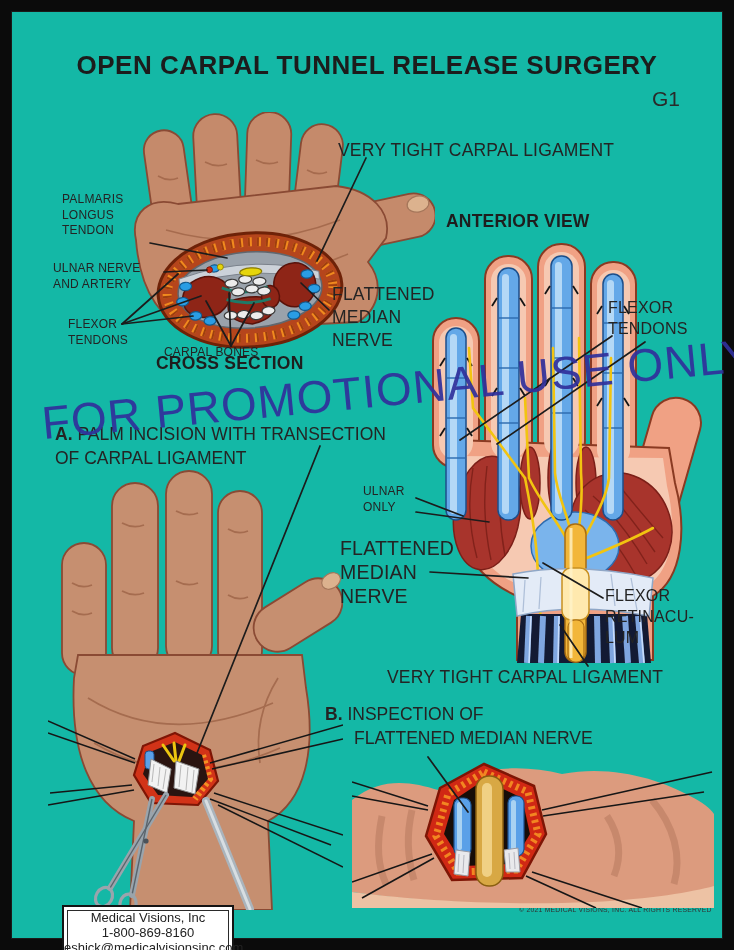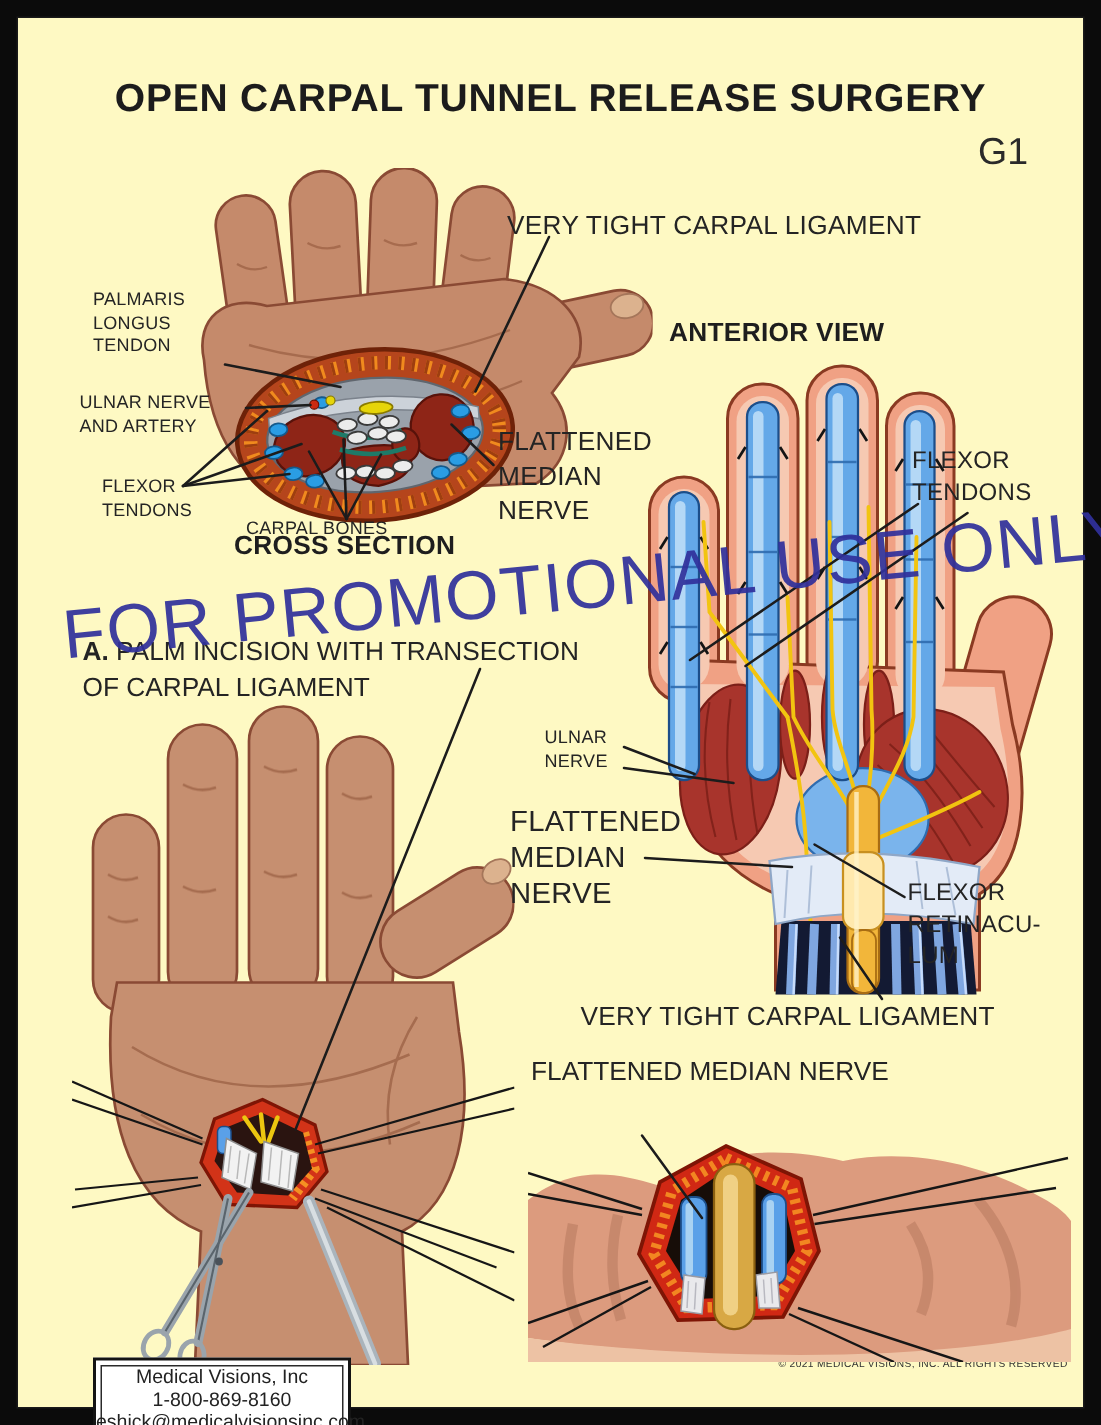--- a/index.html
+++ b/index.html
@@ -1,32 +1,32 @@
 <!DOCTYPE html>
 <html><head>
 <meta charset="utf-8">
 <style>
   html,body{margin:0;padding:0;background:#ffffff;}
   .page{
-    position:relative;width:734px;height:950px;background:#fef9c3;
+    position:relative;width:734px;height:950px;background:#14b8a6;
     overflow:hidden;box-shadow:inset 0 0 0 11px #0b0b0b, inset 0 0 0 12px #1a1a1a;
     font-family:"Liberation Sans", sans-serif;
   }
   .abs{position:absolute;}
   .lbl{
     position:absolute;font-size:12px;line-height:1.3;color:#242424;
     white-space:pre-line;letter-spacing:0.2px;
   }
   .nowrap{white-space:nowrap;}
   .bold{font-weight:bold;}
   .title{
     position:absolute;left:0;right:0;top:50px;text-align:center;
     font-size:26px;font-weight:bold;color:#1c1c1c;letter-spacing:0.5px;
   }
-  .figcode{position:absolute;left:652px;top:87px;font-size:25px;color:#2a2a2a;}
+  .figcode{position:absolute;left:652px;top:87px;font-size:21px;color:#2a2a2a;}
   .heading{font-weight:bold;font-size:17.5px;color:#1e1e1e;}
   .sectionhead{position:absolute;font-size:17.5px;color:#242424;line-height:1.35;}
   .sectionhead .ind{}
   .sectionhead .ind-b{margin-left:29px;}
   .watermark{
     position:absolute;left:42px;top:396px;width:660px;
     font-size:46px;color:#31319b;opacity:0.93;white-space:nowrap;
     letter-spacing:1px;transform:rotate(-5.5deg);transform-origin:left center;
     pointer-events:none;z-index:40;
   }
@@ -370,34 +370,35 @@
   <div class="lbl lblz nowrap" style="left:164px;top:345px;">CARPAL BONES</div>
   <div class="lbl lblz heading nowrap" style="left:156px;top:352px;">CROSS SECTION</div>
   <div class="lbl lblz" style="left:332px;top:283px;font-size:17.5px;">FLATTENED
 MEDIAN
 NERVE</div>
 
   <div class="lbl lblz heading nowrap" style="left:446px;top:210px;">ANTERIOR VIEW</div>
   <div class="lbl lblz" style="left:608px;top:298px;font-size:16px;">FLEXOR
 TENDONS</div>
   <div class="lbl lblz" style="left:363px;top:484px;">ULNAR
-NERVE</div>
+ONLY</div>
   <div class="lbl lblz" style="left:340px;top:537px;font-size:19.5px;line-height:1.22;">FLATTENED
 MEDIAN
 NERVE</div>
   <div class="lbl lblz" style="left:605px;top:586px;font-size:16px;">FLEXOR
 RETINACU-
 LUM</div>
   <div class="lbl lblz nowrap" style="left:387px;top:666px;font-size:17.5px;">VERY TIGHT CARPAL LIGAMENT</div>
 
   <div class="sectionhead lblz" style="left:55px;top:423px;">
     <div class="nowrap"><span class="bold">A.</span> <span>PALM INCISION WITH TRANSECTION</span></div>
     <div class="ind nowrap">OF CARPAL LIGAMENT</div>
   </div>
   <div class="sectionhead lblz" style="left:325px;top:703px;">
+    <div class="nowrap"><span class="bold">B.</span> <span>INSPECTION OF</span></div>
     <div class="ind-b nowrap">FLATTENED MEDIAN NERVE</div>
   </div>
 
   <svg class="overlay" width="734" height="950" viewBox="0 0 734 950">
     <g stroke="#1c1c1c" stroke-width="1.7" fill="none" stroke-linecap="round">
       <path d="M150,243 L227,258"></path>
       <path d="M164,272 L207,270"></path>
       <path d="M122,324 L178,274"></path>
         <path d="M122,324 L201,296"></path>
         <path d="M122,324 L193,316"></path>

